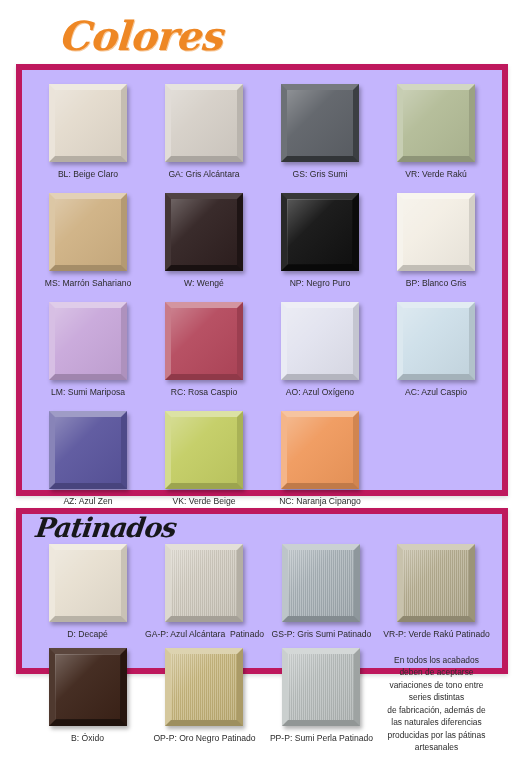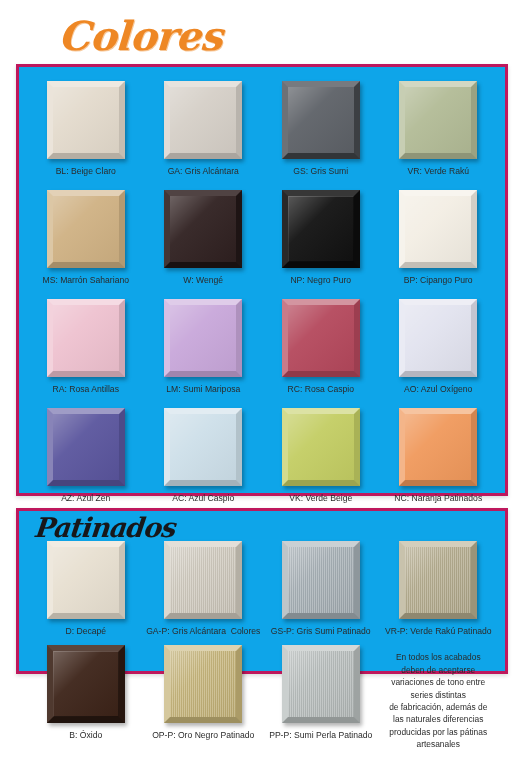--- a/index.html
+++ b/index.html
@@ -17,22 +17,22 @@
 
   .page {
     position: absolute;
     inset: 0;
     background: #ffffff;
   }
 
   
   .section {
     position: absolute;
-    background: #0ea5e9;
-    border: 3px solid #be185d;
+    background: #c4b5fd;
+    border: 6px solid #be185d;
     box-shadow: 0 2px 4px rgba(0,0,0,0.14);
     box-sizing: border-box;
   }
   #section-colores {
     left: 16px;
     top: 64px;
     width: 492px;
     height: 432px;
   }
   #section-patinados {
@@ -171,21 +171,21 @@
   #footer-note {
     text-align: center;
     font-size: 8.4px;
     line-height: 1.48;
     color: #2b2b2b;
     padding: 4px 4px 0 4px;
     align-self: center;
     white-space: pre-line;
   }
   .cell.note {
-    justify-content: center;
+    justify-content: flex-start;
     padding-top: 2px;
   }
 </style>
 </head>
 <body>
 
 <div class="page">
 
   <div class="script-title" id="title-colores">Colores</div>
 
@@ -254,30 +254,21 @@
           </div>
           <div class="swatch-label">NP: Negro Puro</div>
         </div>
         <div class="cell">
           <div class="swatch" style="background: rgb(243, 238, 228);">
             <div class="face" style="background: rgb(243, 238, 228);"></div>
             <div class="tex"></div>
             <div class="sheen"></div>
             <div class="bevel"></div>
           </div>
-          <div class="swatch-label">BP: Cipango Puro</div>
-        </div>
-        <div class="cell">
-          <div class="swatch" style="background: rgb(238, 193, 207);">
-            <div class="face" style="background: rgb(238, 193, 207);"></div>
-            <div class="tex"></div>
-            <div class="sheen"></div>
-            <div class="bevel"></div>
-          </div>
-          <div class="swatch-label">RA: Rosa Antillas</div>
+          <div class="swatch-label">BP: Blanco Gris</div>
         </div>
         <div class="cell">
           <div class="swatch" style="background: rgb(200, 167, 218);">
             <div class="face" style="background: rgb(200, 167, 218);"></div>
             <div class="tex"></div>
             <div class="sheen"></div>
             <div class="bevel"></div>
           </div>
           <div class="swatch-label">LM: Sumi Mariposa</div>
         </div>
@@ -293,54 +284,54 @@
         <div class="cell">
           <div class="swatch" style="background: rgb(226, 227, 239);">
             <div class="face" style="background: rgb(226, 227, 239);"></div>
             <div class="tex"></div>
             <div class="sheen"></div>
             <div class="bevel"></div>
           </div>
           <div class="swatch-label">AO: Azul Oxígeno</div>
         </div>
         <div class="cell">
+          <div class="swatch" style="background: rgb(205, 223, 233);">
+            <div class="face" style="background: rgb(205, 223, 233);"></div>
+            <div class="tex"></div>
+            <div class="sheen"></div>
+            <div class="bevel"></div>
+          </div>
+          <div class="swatch-label">AC: Azul Caspio</div>
+        </div>
+        <div class="cell">
           <div class="swatch" style="background: rgb(90, 85, 157);">
             <div class="face" style="background: rgb(90, 85, 157);"></div>
             <div class="tex"></div>
             <div class="sheen"></div>
             <div class="bevel"></div>
           </div>
           <div class="swatch-label">AZ: Azul Zen</div>
         </div>
         <div class="cell">
-          <div class="swatch" style="background: rgb(205, 223, 233);">
-            <div class="face" style="background: rgb(205, 223, 233);"></div>
-            <div class="tex"></div>
-            <div class="sheen"></div>
-            <div class="bevel"></div>
-          </div>
-          <div class="swatch-label">AC: Azul Caspio</div>
-        </div>
-        <div class="cell">
           <div class="swatch" style="background: rgb(195, 205, 99);">
             <div class="face" style="background: rgb(195, 205, 99);"></div>
             <div class="tex"></div>
             <div class="sheen"></div>
             <div class="bevel"></div>
           </div>
           <div class="swatch-label">VK: Verde Beige</div>
         </div>
         <div class="cell">
           <div class="swatch" style="background: rgb(240, 153, 92);">
             <div class="face" style="background: rgb(240, 153, 92);"></div>
             <div class="tex"></div>
             <div class="sheen"></div>
             <div class="bevel"></div>
           </div>
-          <div class="swatch-label">NC: Naranja Patinados</div>
+          <div class="swatch-label">NC: Naranja Cipango</div>
         </div>
       </div>
   </div>
 
   <div class="script-title" id="title-patinados">Patinados</div>
 
   <div class="section" id="section-patinados">
     <div class="grid" id="grid-patinados">
         <div class="cell">
           <div class="swatch" style="background: rgb(231, 223, 208);">
@@ -351,21 +342,21 @@
           </div>
           <div class="swatch-label">D: Decapé</div>
         </div>
         <div class="cell">
           <div class="swatch metal" style="background: rgb(207, 201, 189);">
             <div class="face" style="background: rgb(207, 201, 189);"></div>
             <div class="tex"></div>
             <div class="sheen"></div>
             <div class="bevel"></div>
           </div>
-          <div class="swatch-label">GA-P: Gris Alcántara  Colores</div>
+          <div class="swatch-label">GA-P: Azul Alcántara  Patinado</div>
         </div>
         <div class="cell">
           <div class="swatch metal" style="background: rgb(164, 174, 180);">
             <div class="face" style="background: rgb(164, 174, 180);"></div>
             <div class="tex"></div>
             <div class="sheen"></div>
             <div class="bevel"></div>
           </div>
           <div class="swatch-label">GS-P: Gris Sumi Patinado</div>
         </div>

